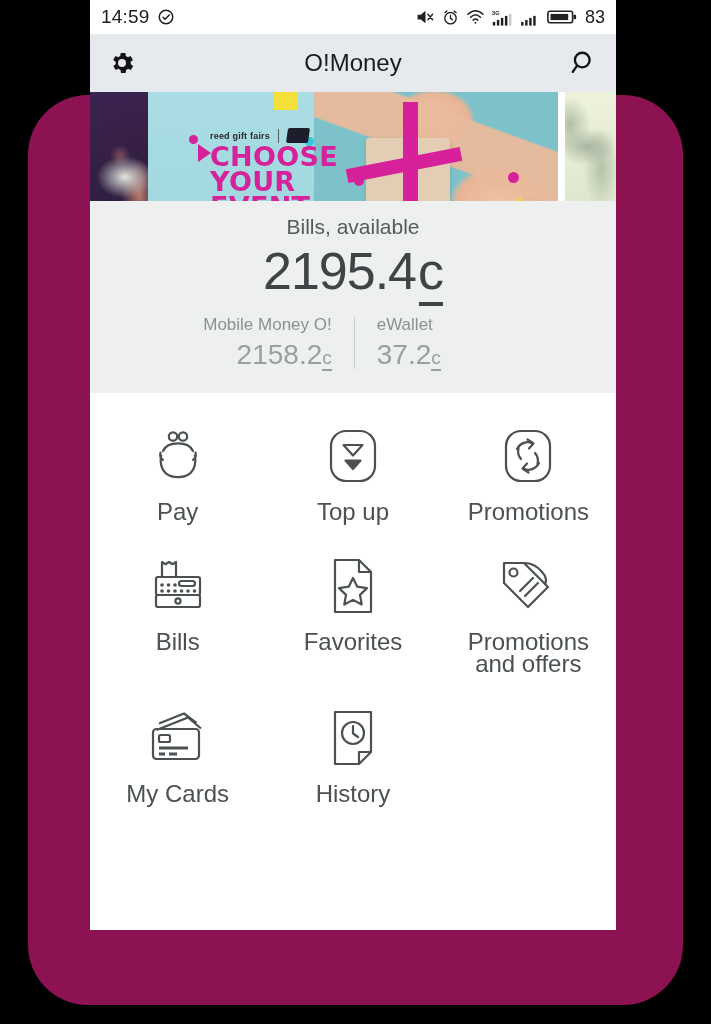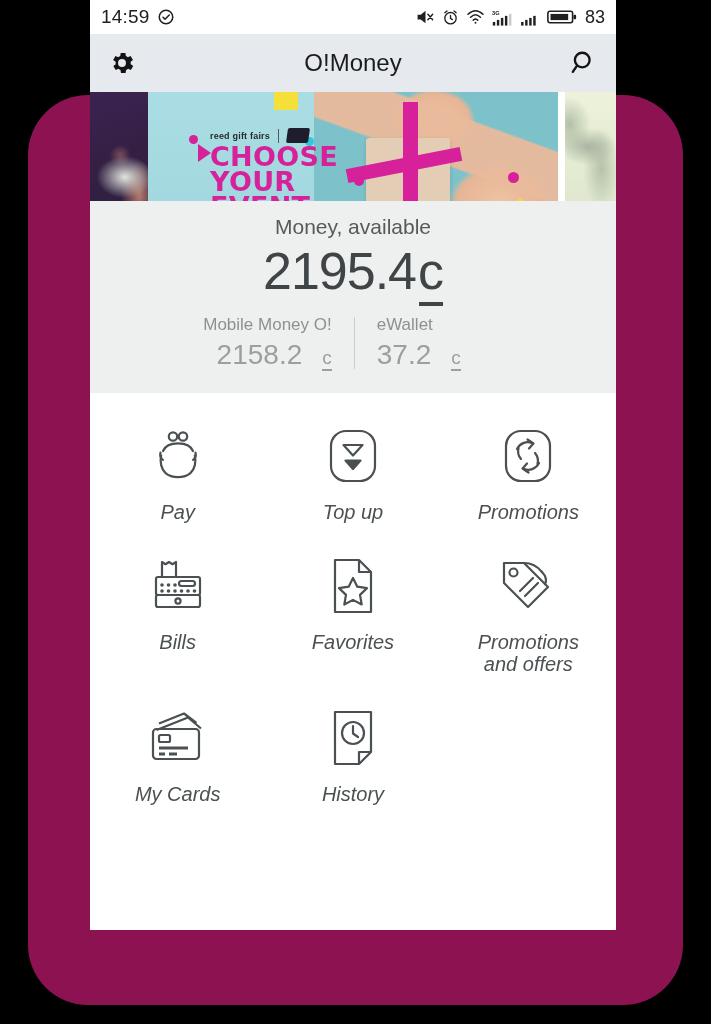--- a/index.html
+++ b/index.html
@@ -165,40 +165,40 @@
   .bal-sub {
     display:flex; justify-content:center; align-items:stretch;
     margin-top: 14px;
   }
   .bal-col { padding: 0 22px; min-width: 126px; }
   .bal-col.left { text-align:right; }
   .bal-col.right { text-align:left; }
   .bal-divider { width:1px; background:#c9cdcc; margin: 2px 0; }
   .bal-col-label { font-size:17px; color:#8c9192; margin-bottom:4px; }
   .bal-col-value {
-    font-size:28px; color:#9aa0a0; display:flex; align-items:baseline; gap:20px;
+    font-size:28px; color:#9aa0a0; display:flex; align-items:baseline; gap:0;
   }
   .bal-col.left .bal-col-value { justify-content:flex-end; }
   .bal-col .som-small { font-size:19px; }
 
   
   .grid {
     display: grid;
     grid-template-columns: repeat(3, 1fr);
     padding: 22px 0 0;
     background:#ffffff;
   }
   .tile {
     display:flex; flex-direction:column; align-items:center;
     padding: 10px 4px 22px;
     cursor:pointer;
   }
   .tile-icon { height: 62px; display:flex; align-items:center; justify-content:center; }
   .tile-label {
-    margin-top: 14px; font-size: 20px; color: #4b5052; text-align:center; line-height:22px;font-style:italic;
+    margin-top: 14px; font-size: 24px; color: #4b5052; text-align:center; line-height:22px;
   }
   svg { display:block; }
 </style>
 </head>
 <body>
 
 <div id="root">
 
   <div class="device-shell"></div>
 
@@ -310,21 +310,21 @@
           <div>CHOOSE</div>
           <div>YOUR</div>
           <div>EVENT</div>
         </div>
       </div>
 
       <div class="banner-peek right"></div>
     </div>
 
     <div class="balance">
-      <div class="bal-caption">Money, available</div>
+      <div class="bal-caption">Bills, available</div>
       <div class="bal-main">
         <span>2195.4</span>
         <span class="som">c</span>
       </div>
 
       <div class="bal-sub">
         <div class="bal-col left">
           <div class="bal-col-label">Mobile Money O!</div>
           <div class="bal-col-value">
             <span>2158.2</span>

